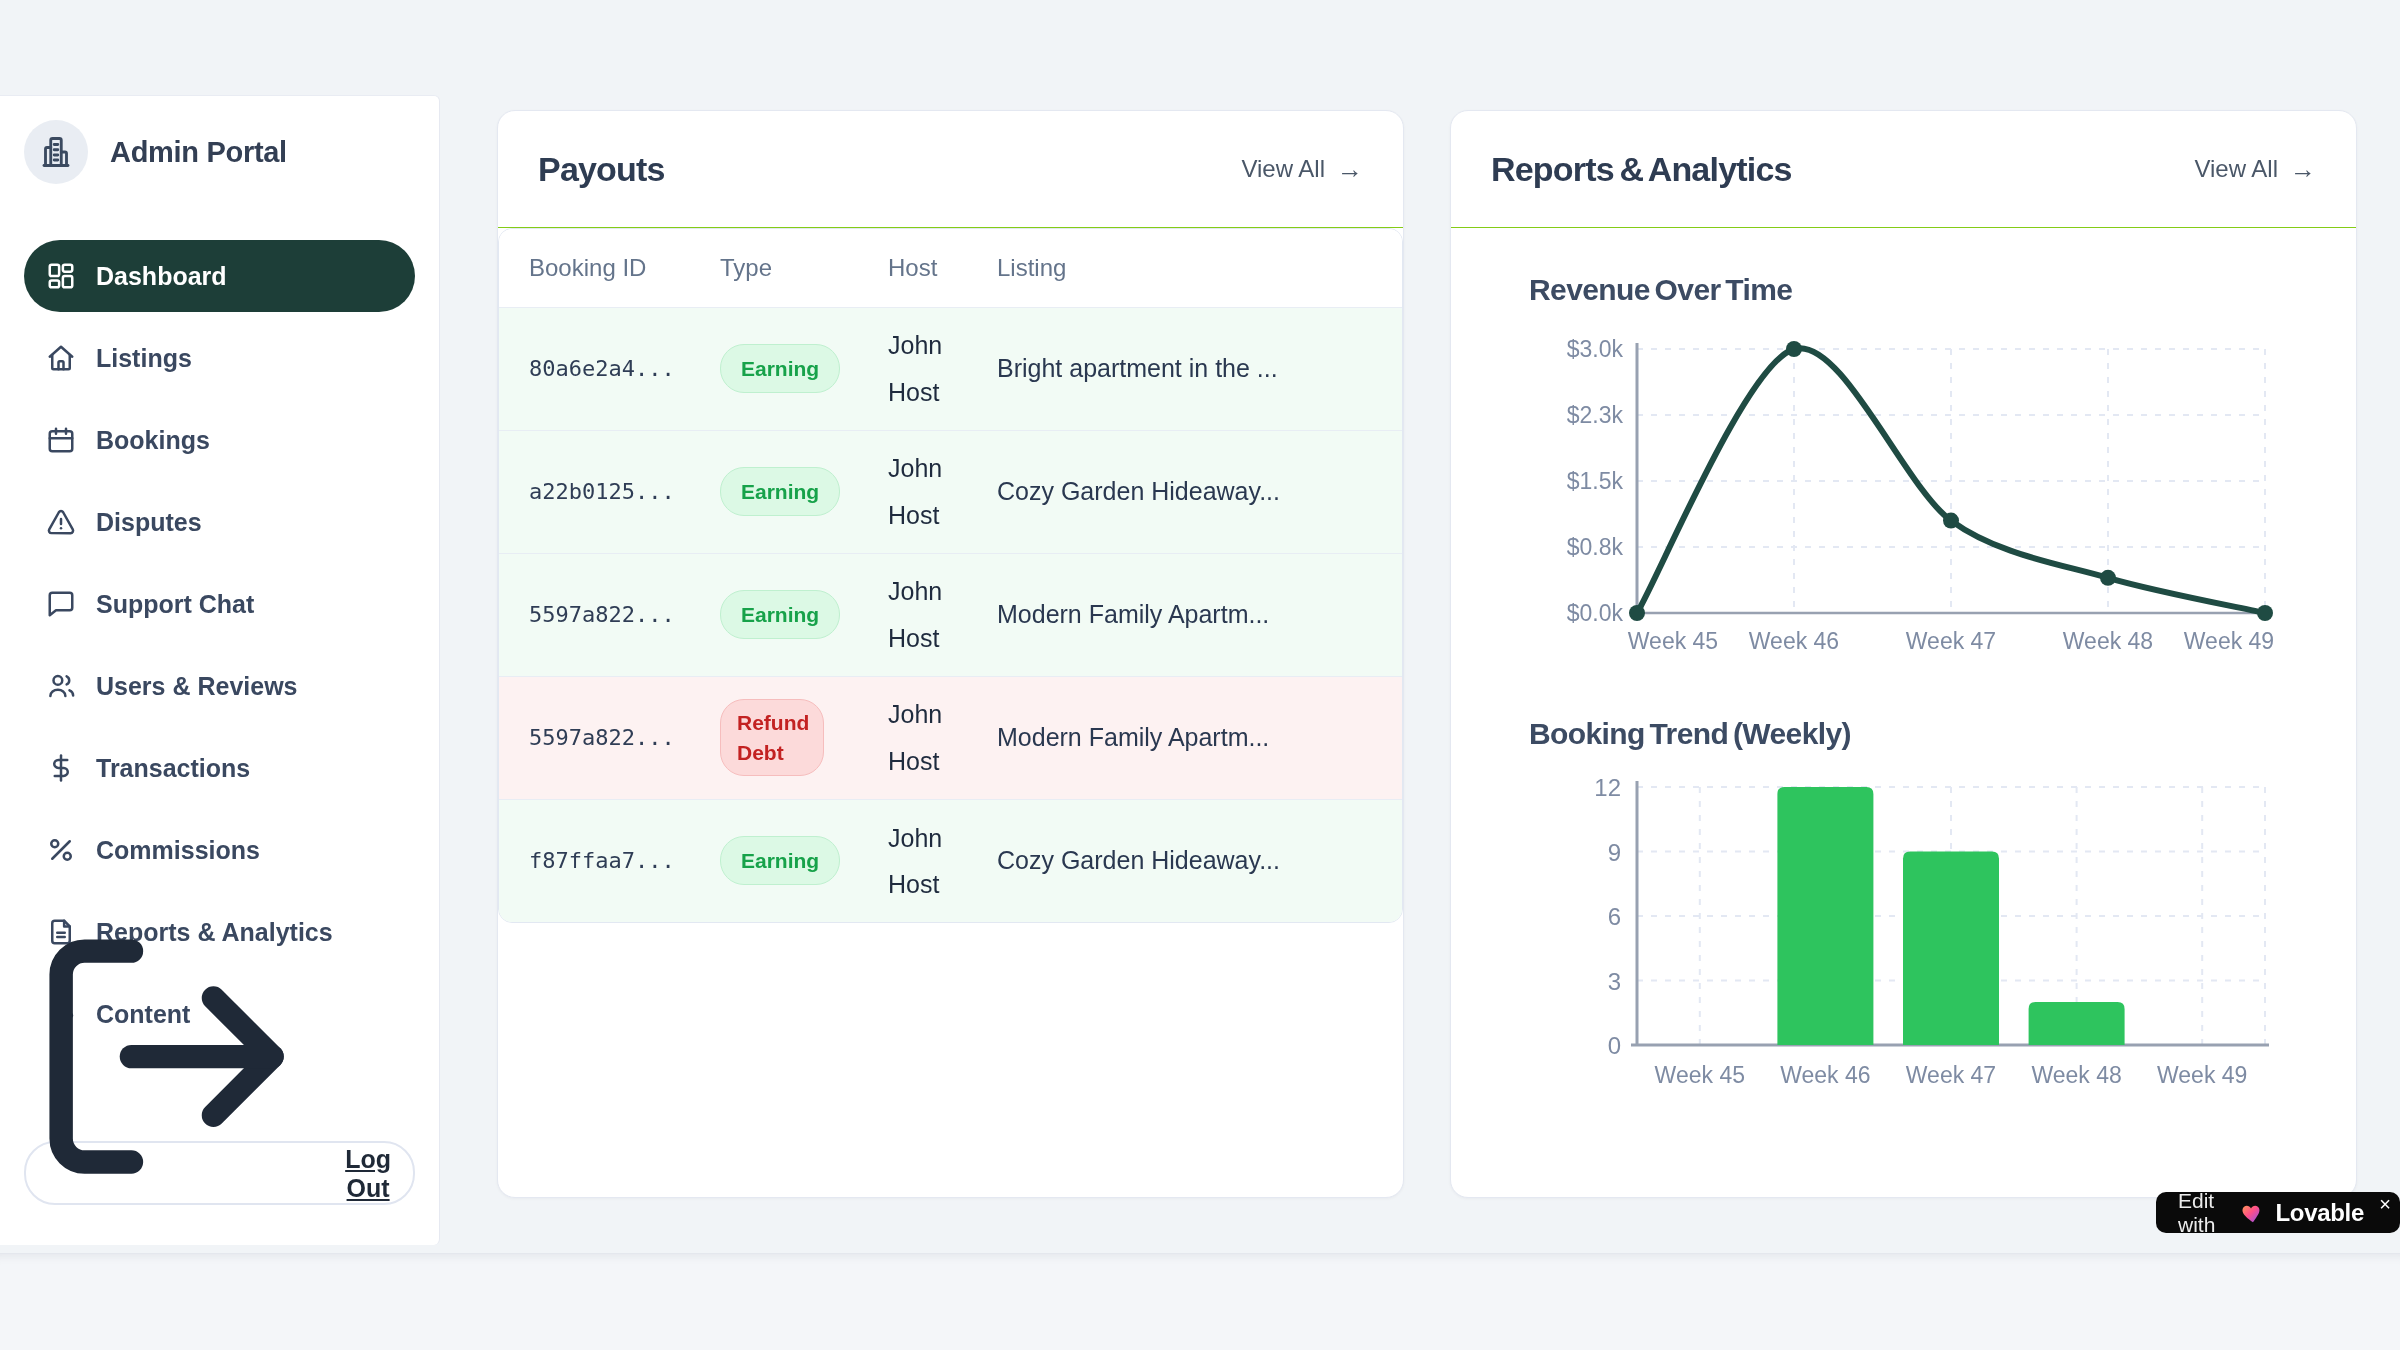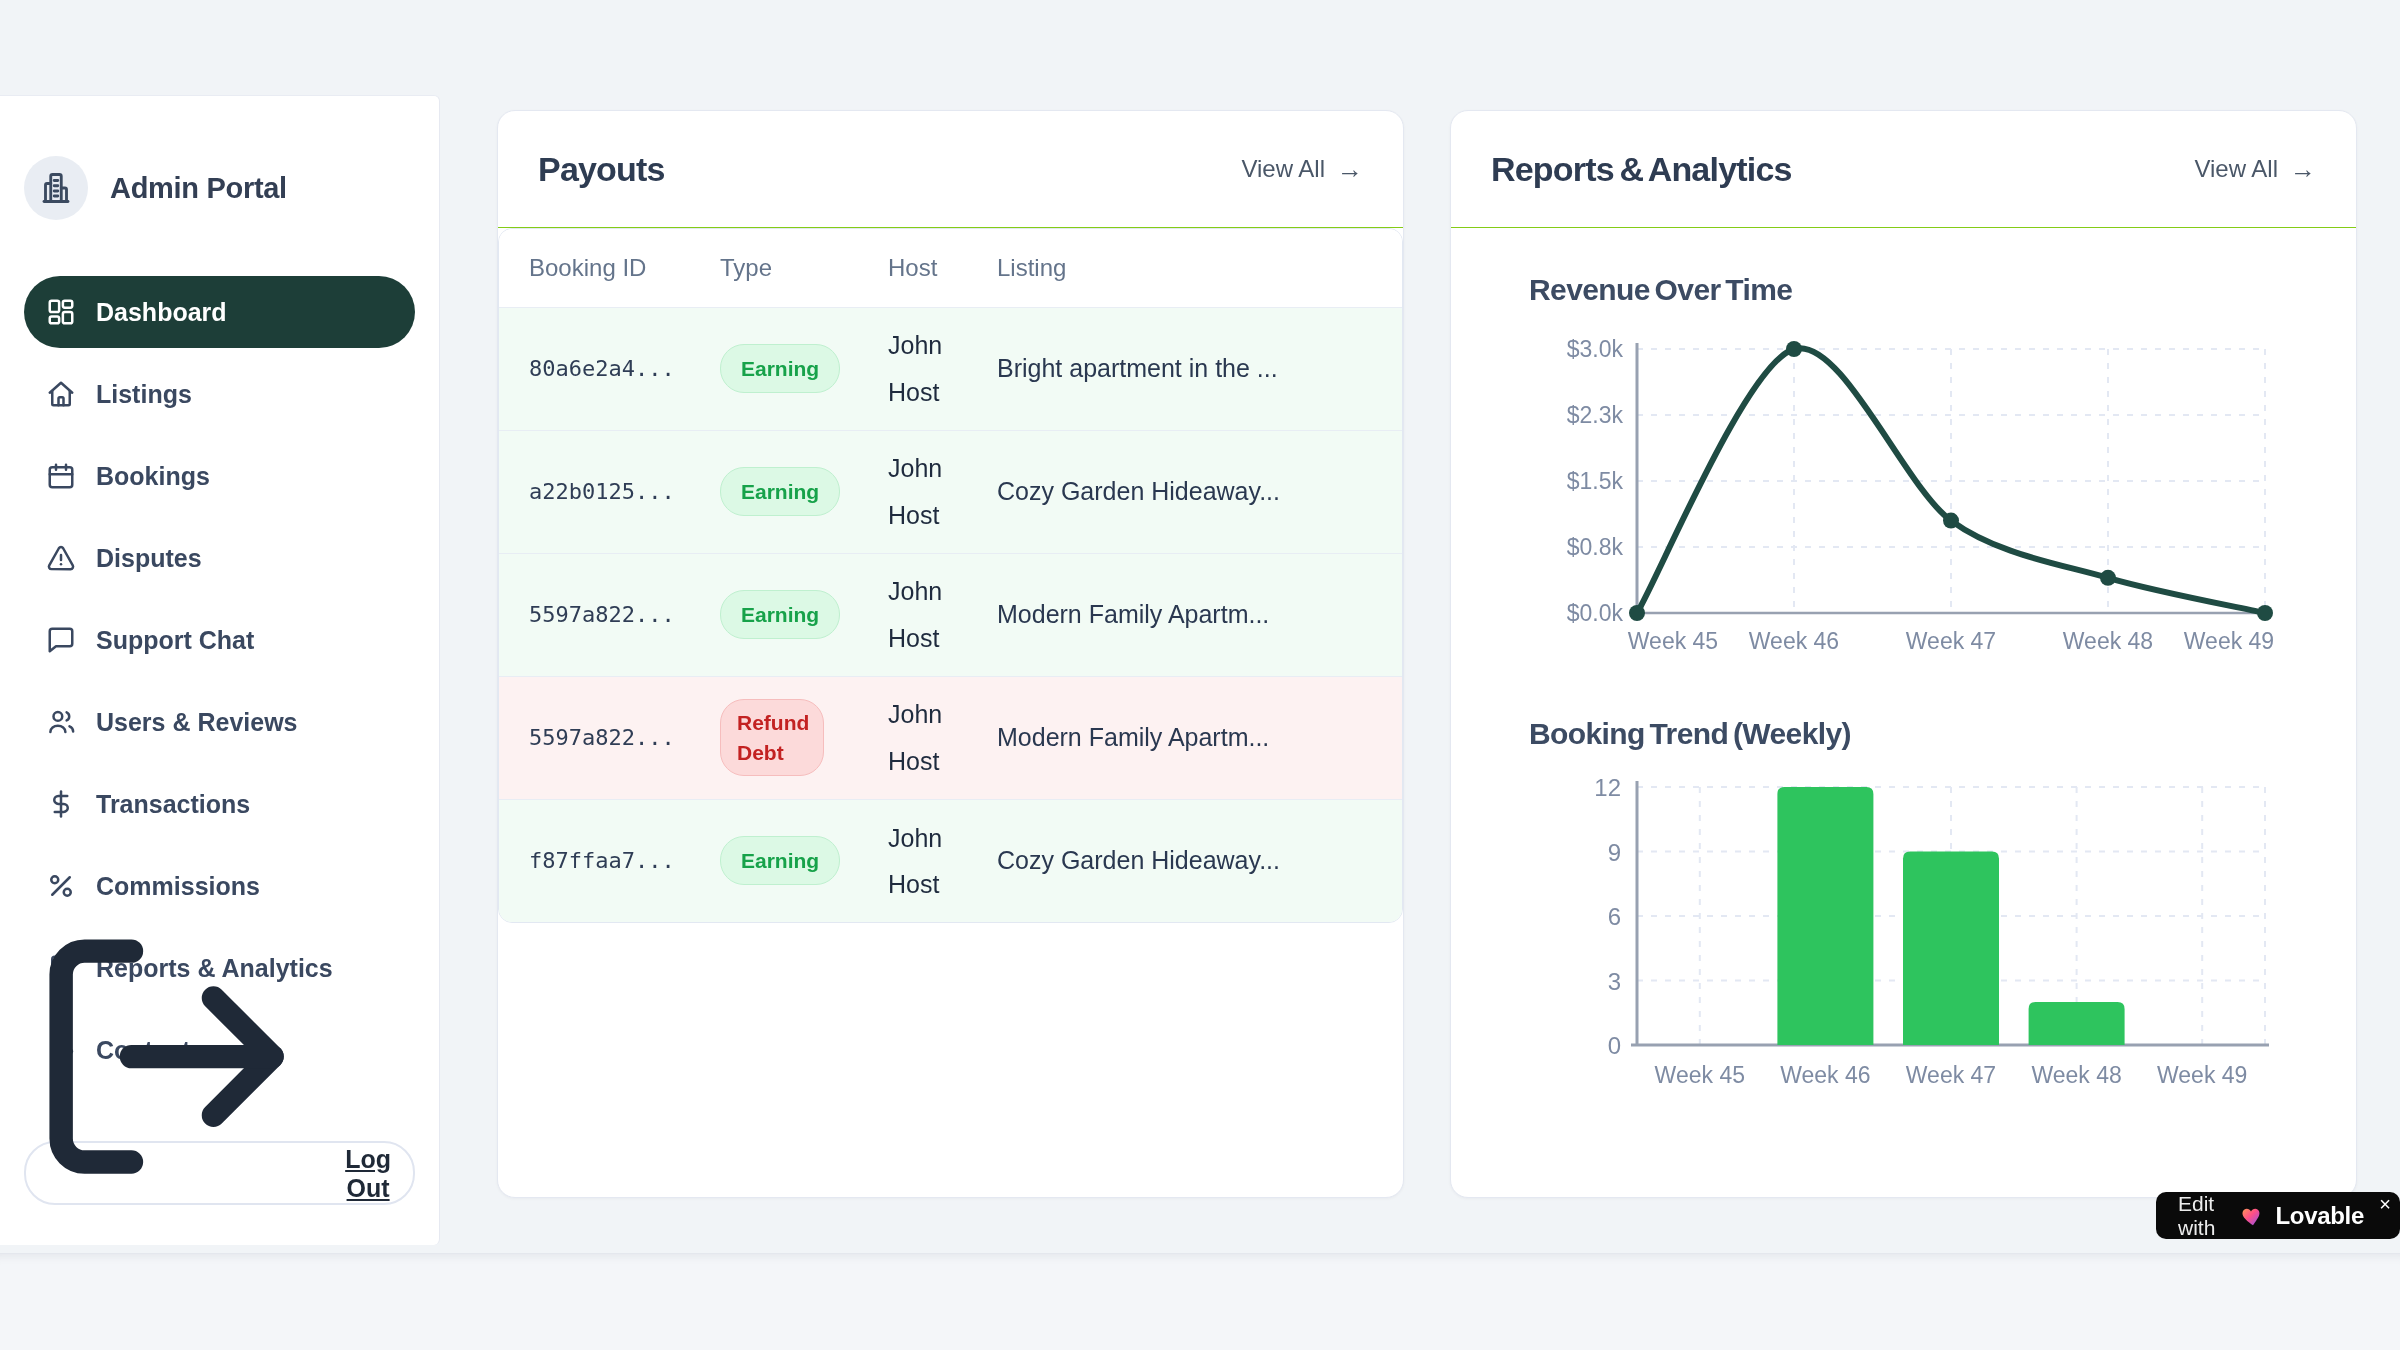--- a/index.html
+++ b/index.html
@@ -18,21 +18,21 @@
     background:#f4f6f9; border-top:1px solid #e4e7ed;
     box-shadow: inset 0 10px 10px -8px rgba(30,40,60,0.08);
   }
 
   
   .sidebar {
     position:absolute; left:0; top:95px; width:440px; height:1150px;
     background:#ffffff; border-top:1px solid #e9ecf3; border-right:1px solid #e6e9f1;
     border-radius:0 6px 6px 0;
   }
-  .logo-row { display:flex; align-items:center; gap:22px; padding:60px 24px 0 24px; }
+  .logo-row { display:flex; align-items:center; gap:22px; padding:24px 24px 0 24px; }
   .logo-circle {
     width:64px; height:64px; border-radius:50%; background:#e9edf3;
     display:flex; align-items:center; justify-content:center; color:#3b4a60;
   }
   .logo-circle svg { width:36px; height:36px; }
   .app-title { font-size:29px; font-weight:700; color:#333f54; letter-spacing:-0.3px; }
 
   .nav { display:flex; flex-direction:column; gap:10px; padding:0 24px; margin-top:56px; }
   .nav-item {
     height:72px; border-radius:36px; display:flex; align-items:center; gap:20px;
@@ -101,21 +101,21 @@
   
   .reports-body { padding-top:45px; }
   .chart-title { font-size:30px; font-weight:800; color:#3c4b63; letter-spacing:-0.6px; word-spacing:-3px; }
   .chart-title.t1 { margin:0 0 28px 78px; }
   .chart-title.t2 { margin:47px 0 22px 78px; }
   svg.chart { display:block; margin-left:114px; }
   svg.chart text { font-family:"Liberation Sans","DejaVu Sans",sans-serif; }
 
   
   .lovable {
-    position:absolute; left:2156px; top:1192px; height:47px;
+    position:absolute; left:2156px; top:1192px; height:41px;
     background:#0a0a0a; border-radius:10px; display:flex; align-items:center;
     gap:10px; padding:0 36px 0 22px; cursor:pointer;
   }
   .lovable-prefix { color:#ececec; font-size:21px; }
   .lovable-brand { color:#ffffff; font-size:24px; font-weight:800; letter-spacing:-0.3px; }
   .lovable-heart { width:24px; height:24px; display:flex; }
   .lovable-close {
     position:absolute; top:2px; right:9px; color:#ffffff; font-size:20px; line-height:20px; cursor:pointer;
   }
 </style>

